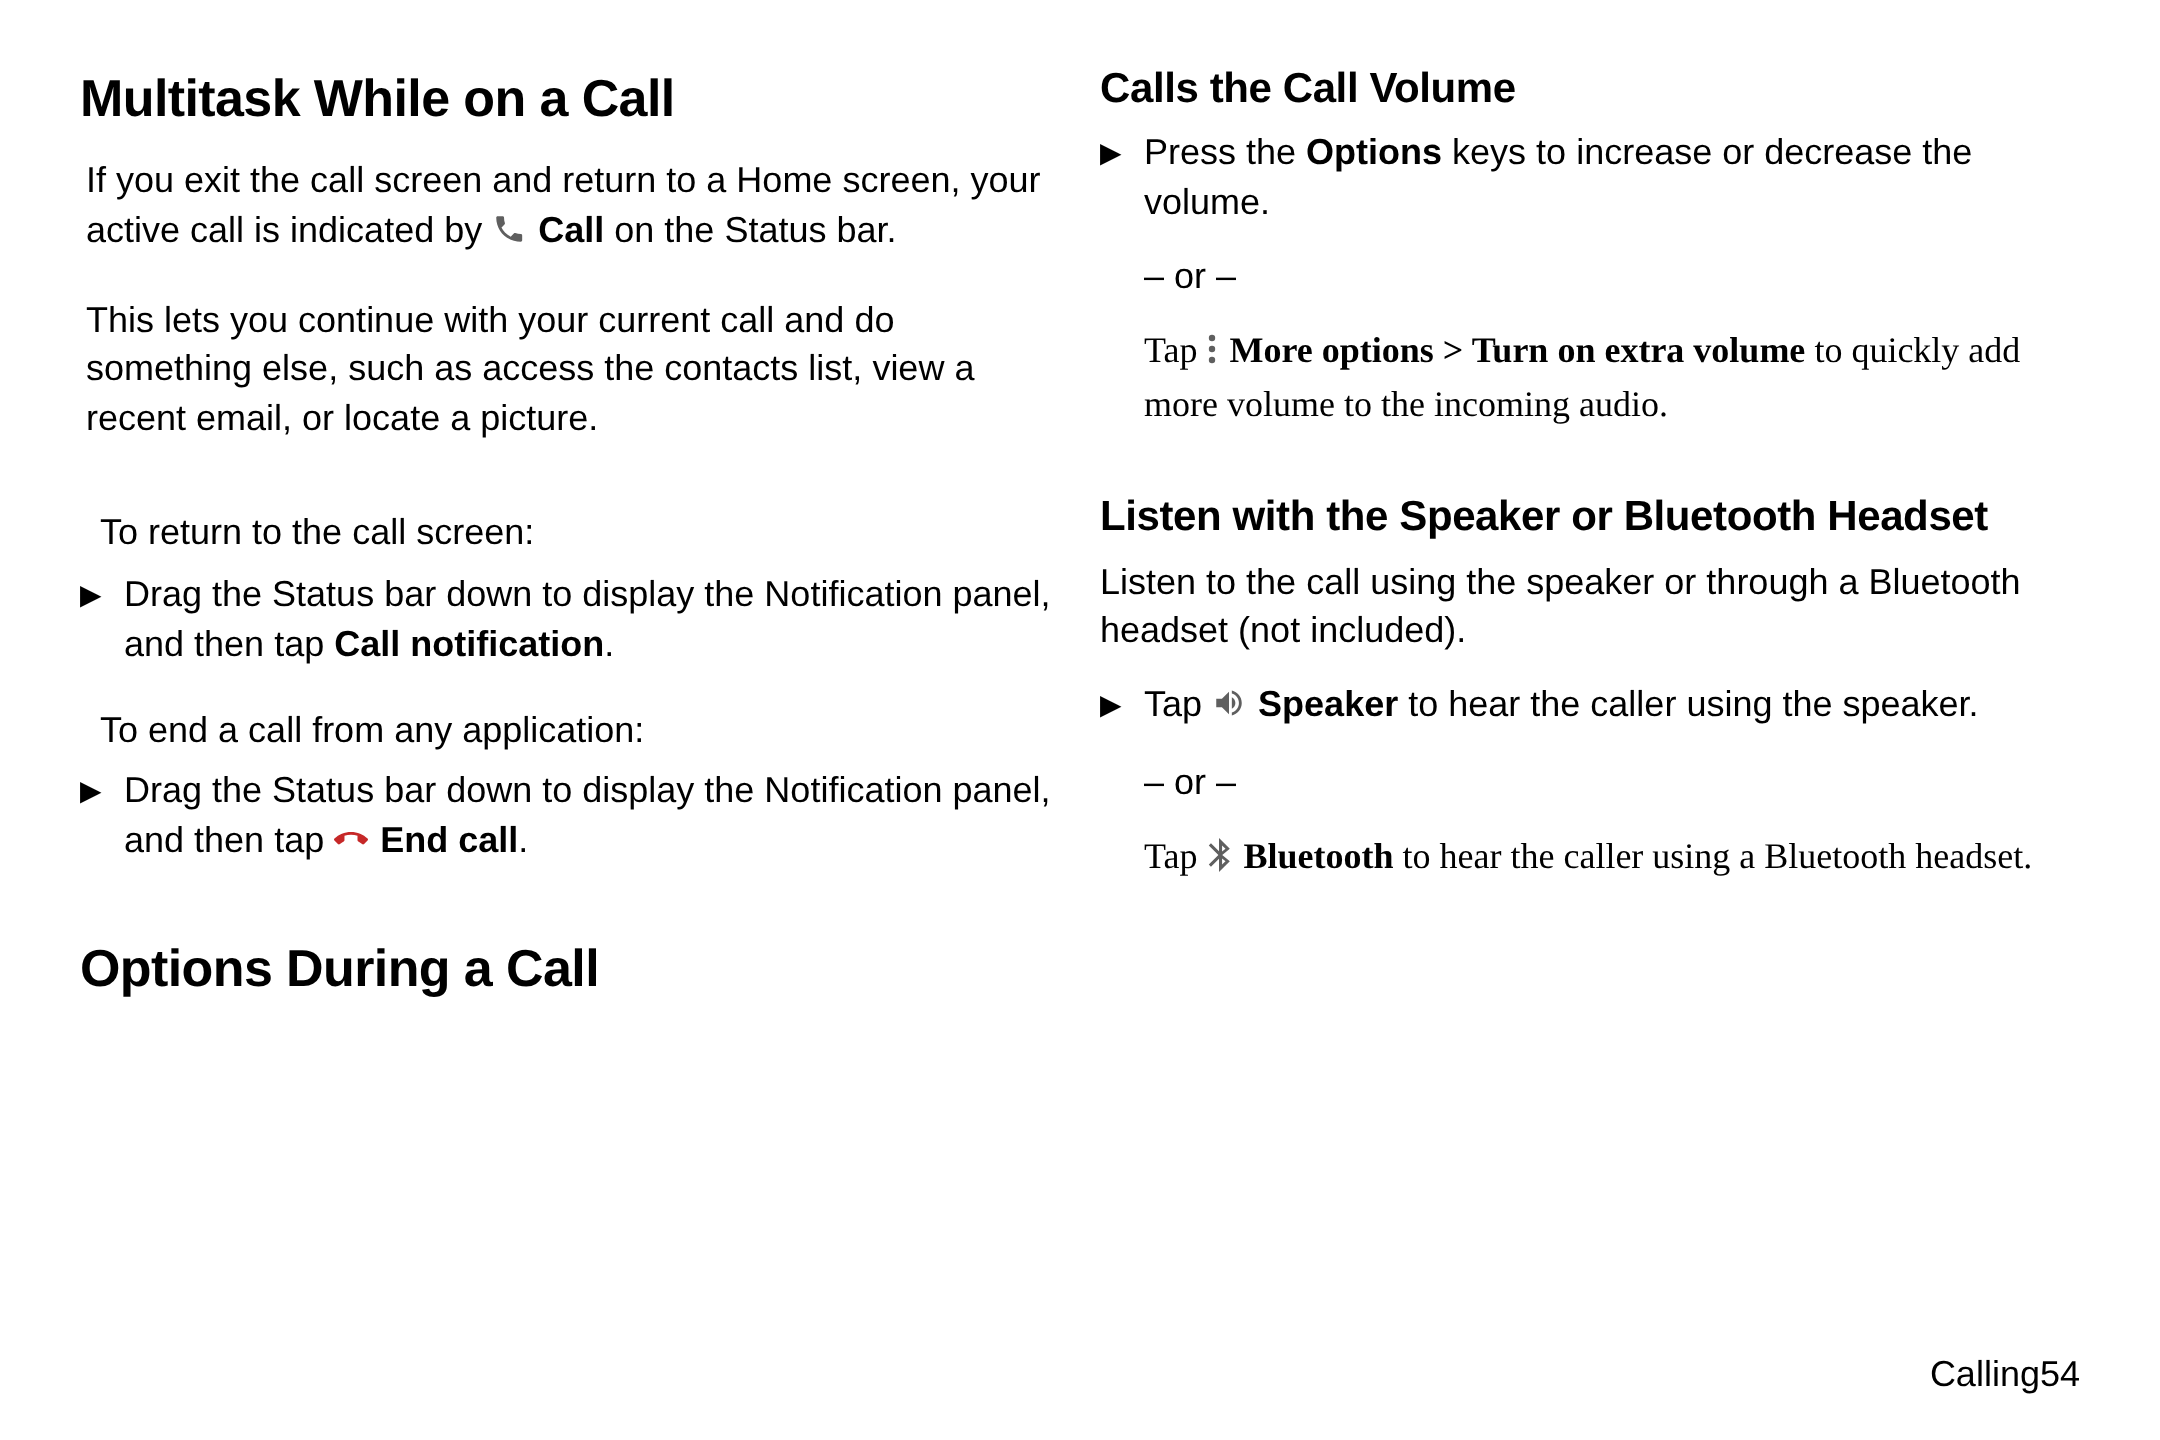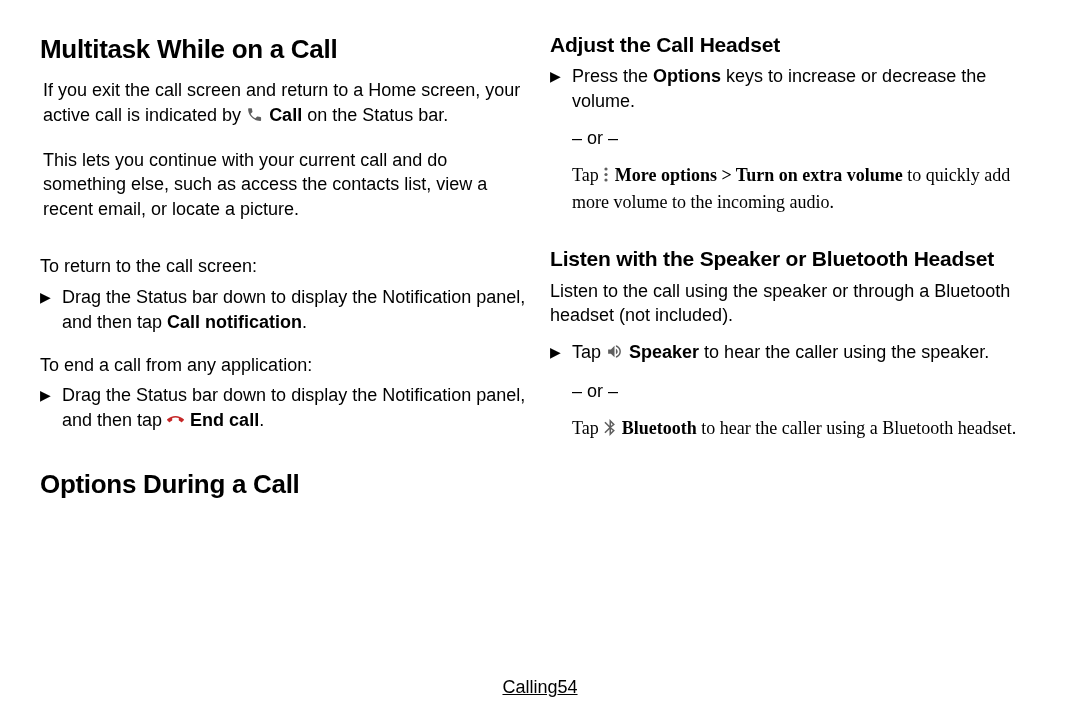--- a/index.html
+++ b/index.html
@@ -39,21 +39,21 @@
     font-size: 21px;
     font-weight: 800;
     letter-spacing: -0.2px;
     margin: 0 0 6px 0;
     line-height: 1.25;
   }
   .p {
     margin: 0 0 18px 3px;
   }
   .p-tight {
-    margin: 0 0 6px 0;
+    margin: 0 0 6px 10px;
   }
   .p-mid {
     margin: 0 0 12px 0;
   }
   .indent {
     display: flex;
     margin: 0 0 18px 0;
   }
   .indent-tight {
     display: flex;
@@ -81,23 +81,22 @@
     display: inline-block;
     vertical-align: -2px;
     margin-right: 1px;
   }
   .footer {
     position: absolute;
     bottom: 22px;
     left: 40px;
     right: 40px;
     display: flex;
-    justify-content: center;
+    justify-content: flex-end;
     font-size: 18px;
-    text-decoration: underline;
   }
   .spacer-md { height: 14px; }
 </style>
 </head>
 <body>
 
 <div class="page">
   <div class="columns">
 
     <div class="col">
@@ -132,21 +131,21 @@
               </svg></span> <span class="b">End call</span><span>.</span>
         </div>
       </div>
 
       <div class="spacer-md"></div>
 
       <h1>Options During a Call</h1>
     </div>
 
     <div class="col">
-      <h2>Adjust the Call Headset</h2>
+      <h2>Calls the Call Volume</h2>
 
       <div class="indent-tight">
         <div class="arrow">▶</div>
         <div class="text">
           <span>Press the </span><span class="b">Options</span><span> keys to increase or decrease the volume.</span>
         </div>
       </div>
 
       <div class="or-tight">– or –</div>
 

